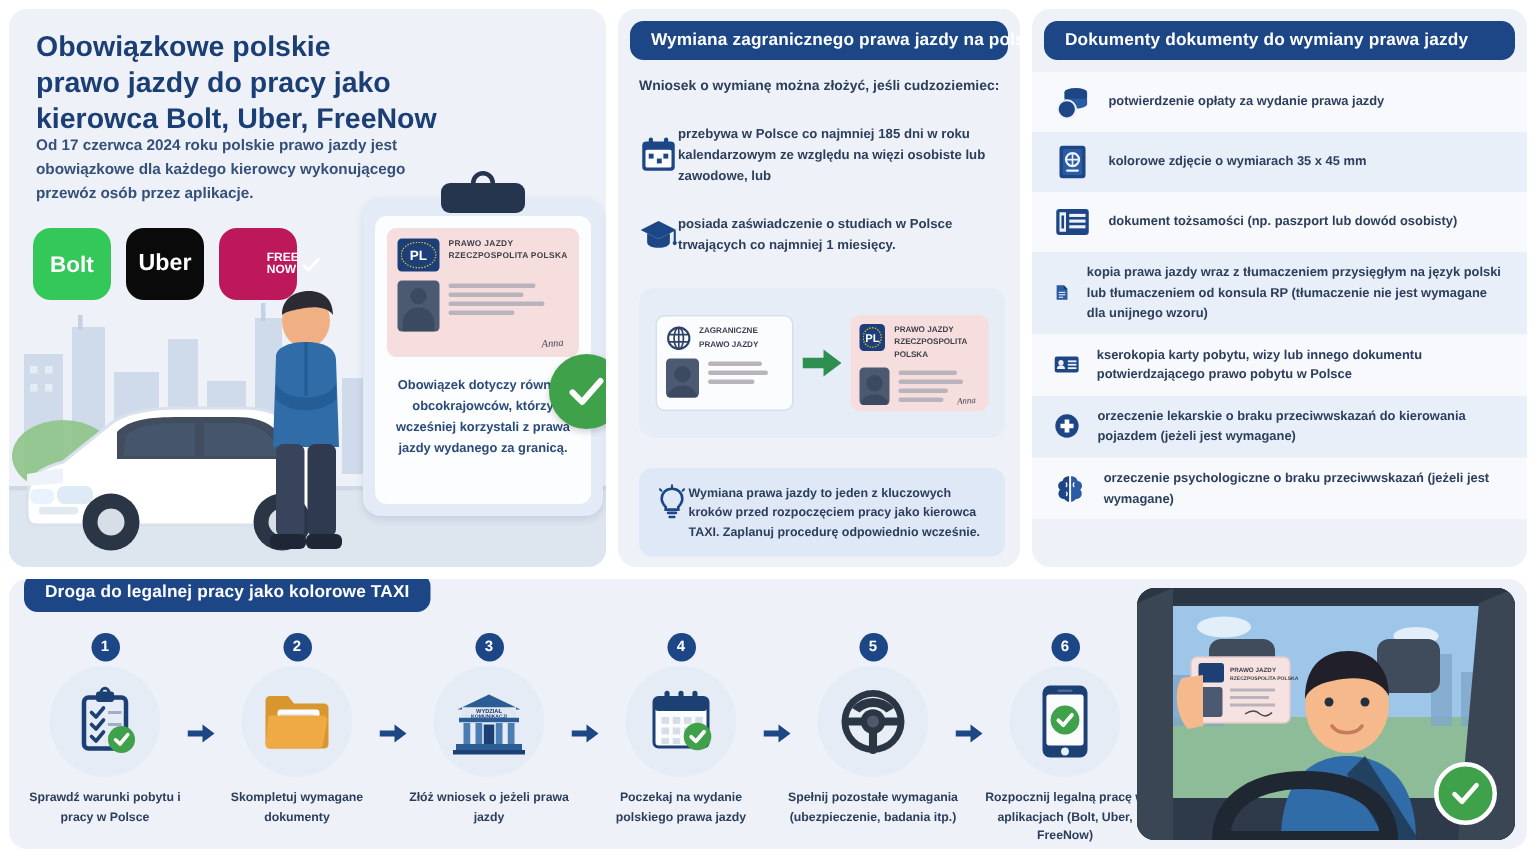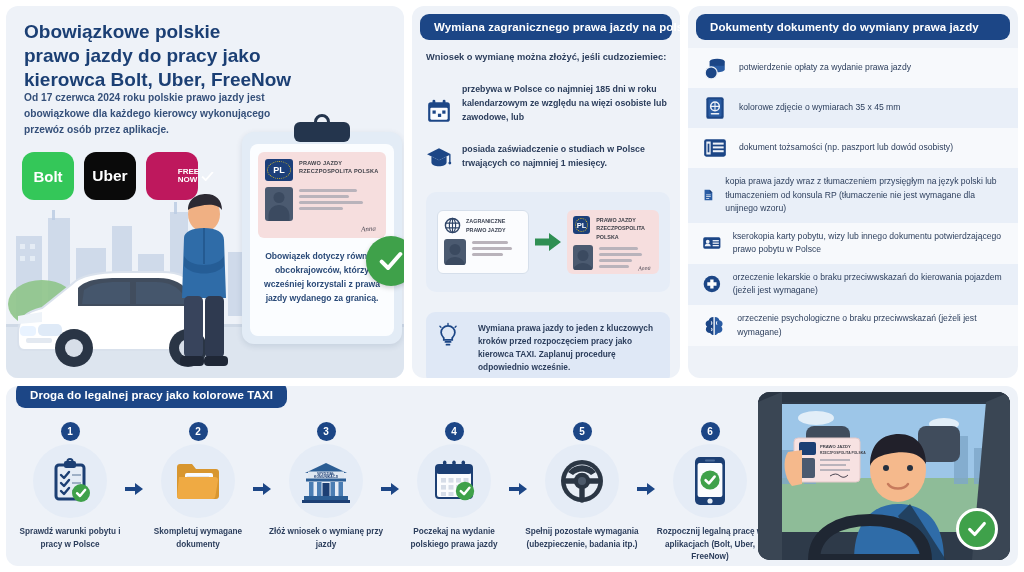--- a/index.html
+++ b/index.html
@@ -108,54 +108,54 @@
   .big-check {
     position:absolute; right: -14px; bottom: 58px; width: 50px; height: 50px;
     border-radius:50%; background:#3fa14a; display:flex; align-items:center; justify-content:center;
     box-shadow: 0 2px 5px rgba(0,0,0,.18);
   }
   .big-check svg { width: 28px; height: 28px; }
 
   
   #panel-mid .panel-header { position:absolute; left: 8px; top: 8px; width: 252px; }
   .mid-intro { position:absolute; left: 14px; top: 46px; width: 244px; font-size:9.3px; color:#2c3e5c; font-weight:600;}
-  .mid-item { position:absolute; display:flex; gap:10px; align-items:flex-end; width:248px; left:14px; }
+  .mid-item { position:absolute; display:flex; align-items:center; width:248px; left:14px; }
   .mid-item .txt { font-size: 8.8px; line-height: 1.6; color:#2c3e5c; font-weight:600; }
   .ico { flex: 0 0 auto; color:#1c4686; }
 
   .exchange-box {
     position:absolute; left: 14px; top: 186px; width: 244px; height: 100px;
     background:#e6edf7; border-radius: 10px; display:flex; align-items:center; justify-content:center; gap:6px;
   }
   .card-foreign {
     width: 92px; height: 64px; background:#fbfcfe; border:1px solid #d6dfeb; border-radius:6px; padding:6px;
   }
   .card-foreign .cf-head { display:flex; gap:5px; align-items:center; }
   .cf-title { font-size:5.4px; font-weight:bold; color:#3b4252; line-height:1.55; }
   .card-pl {
     width: 92px; height: 64px; background:#f6dede; border-radius:6px; padding:6px;
     position:relative;
   }
   .arrow-green { width:26px; height:20px; }
 
   .tip-box {
     position:absolute; left: 14px; top: 306px; width: 244px;
-    background:#dfe8f6; border-radius:9px; padding: 10px 11px; display:flex; gap:19px;
+    background:#dfe8f6; border-radius:9px; padding: 10px 11px; display:flex; gap:0;
   }
   .tip-box .txt { font-size:8.3px; line-height:1.58; color:#2c3e5c; font-weight:600; }
 
   
   #panel-docs .panel-header { position:absolute; left:8px; top:8px; width: 314px; }
   .doc-list { position:absolute; left:0; top:42px; right:0; }
   .doc-row {
     display:flex; gap:11px; align-items:center; padding: 7px 14px; min-height: 36px;
   }
   .doc-row:nth-child(odd) { background: #f7f9fc; }
   .doc-row:nth-child(even){ background: #e9eff8; }
-  .doc-row .txt { font-size: 8.6px; line-height: 1.58; color:#2c3e5c; font-weight:400; }
+  .doc-row .txt { font-size: 8.6px; line-height: 1.58; color:#2c3e5c; font-weight:700; }
 
   
   #panel-steps .panel-header { position:absolute; left:10px; top:-4px; }
   .steps-row {
     position:absolute; left: 10px; top: 36px; width: 748px;
     display:flex; align-items:flex-start;
   }
   .step { width: 108px; display:flex; flex-direction:column; align-items:center; position:relative; }
   .step-badge {
     width: 19px; height: 19px; border-radius:50%; background:#1c4686; color:#fff;
@@ -560,21 +560,21 @@
               <rect x="10" y="25" width="4.5" height="14"></rect>
                 <rect x="18" y="25" width="4.5" height="14"></rect>
               <rect x="31.5" y="25" width="4.5" height="14"></rect>
                 <rect x="39.5" y="25" width="4.5" height="14"></rect>
             </g>
             <rect x="23.5" y="26" width="7" height="13" fill="#1c3f74"></rect>
             <rect x="5" y="39" width="44" height="4" fill="#2b5d94"></rect>
             <rect x="3" y="43" width="48" height="3" fill="#1c3f74"></rect>
           </svg>
         </div>
-        <div class="step-label">Złóż wniosek o wymianę przy jazdy</div>
+        <div class="step-label">Złóż wniosek o jeżeli prawa jazdy</div>
       </div>
 
       <div class="step-arrow">
         <svg viewBox="0 0 18 14">
             <path d="M0 5 H10 V1 L18 7 L10 13 V9 H0 Z" fill="#1c4686"></path>
           </svg>
       </div>
 
       <div class="step">
         <div class="step-badge">4</div>

